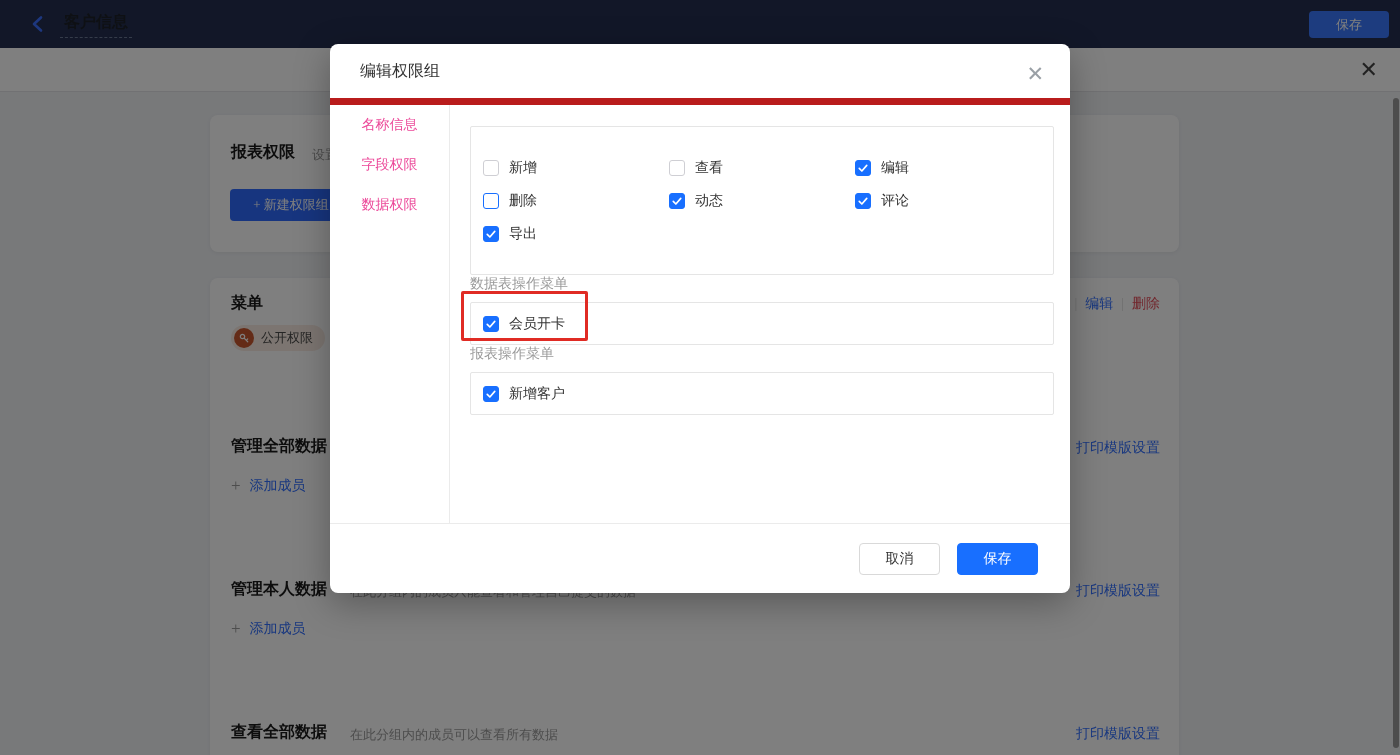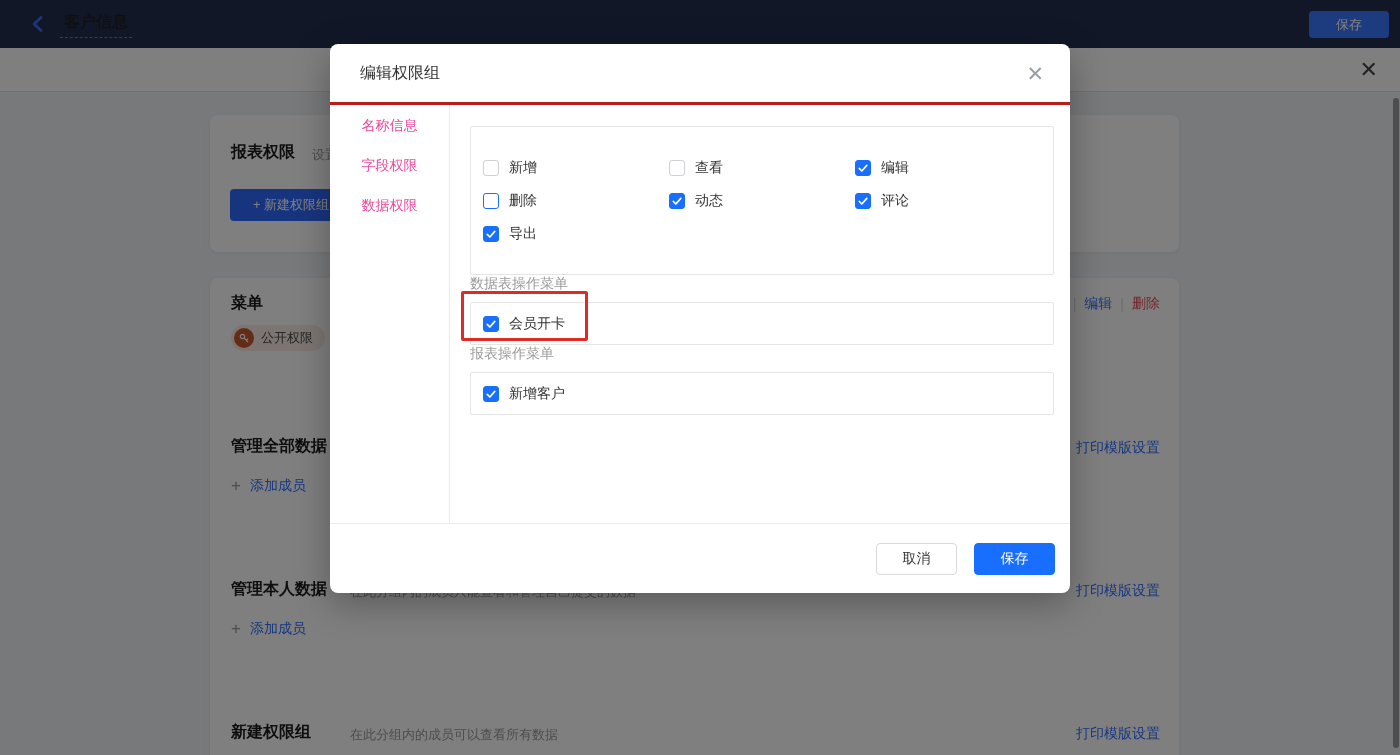--- a/index.html
+++ b/index.html
@@ -1,20 +1,20 @@
 <!DOCTYPE html>
 <html><head>
 <meta charset="utf-8">
 <style>
   * { margin:0; padding:0; box-sizing:border-box; }
   html,body { background:#555; }
   .screen{
     position:relative; width:1400px; height:755px; overflow:hidden;
     background:#f0f2f5;
-    font-family:Liberation Sans, sans-serif;
+    font-family:Liberation Serif, serif;
     color:#333; font-size:14px;
   }
   
   .topbar{
     position:absolute; left:0; top:0; width:1400px; height:48px;
     background:#242f50; display:flex; align-items:center; z-index:1;
   }
   .back-ic{ margin-left:28px; width:20px; height:20px; cursor:pointer; }
   .topbar-title{
     margin-left:12px; font-size:16px; font-weight:bold; color:#1d2129;
@@ -76,21 +76,21 @@
   
   .overlay{ position:absolute; inset:0; background:rgba(0,0,0,.5); z-index:10; }
   
   .modal{
     position:absolute; left:330px; top:44px; width:740px; height:549px;
     background:#fff; border-radius:8px; z-index:20;
     box-shadow:0 10px 36px rgba(0,0,0,.3);
     display:flex; flex-direction:column;
   }
   .modal-header{
-    height:61px; flex:0 0 61px; border-bottom:3px solid #b91c1c;
+    height:61px; flex:0 0 61px; border-bottom:7px solid #b91c1c;
     display:flex; align-items:center; padding:8px 30px; position:relative;
   }
   .modal-title{ font-size:16px; color:#333; }
   .modal-close{
     position:absolute; right:26px; top:18px; font-size:21px; color:#9aa0a6;
     cursor:pointer; line-height:24px;
   }
   .modal-body{ flex:1 1 auto; display:flex; min-height:0; }
   .modal-side{ width:120px; flex:0 0 120px; border-right:1px solid #ebebeb; }
   .side-tab{
@@ -117,21 +117,21 @@
   }
   .cb svg{ display:none; }
   .cb.checked{ background:#186fff; border-color:#186fff; }
   .cb.checked svg{ display:block; }
   .cb.focus{ border-color:#186fff; }
   .cb-label{ font-size:14px; color:#333; }
   .gap22{ }
   .modal-footer{
     flex:0 0 70px; border-top:1px solid #ebebeb;
     display:flex; align-items:center; justify-content:flex-end;
-    gap:17px; padding-right:15px;
+    gap:17px; padding-right:32px;
   }
   .btn{ height:32px; width:81px; border-radius:4px; font-size:14px;
         cursor:pointer; font-family:inherit; }
   .btn-cancel{ background:#fff; border:1px solid #d9d9d9; color:#333; }
   .btn-save{ background:#186fff; border:1px solid #186fff; color:#fff; }
   
   .annotation{
     position:absolute; left:461px; top:291px; width:127px; height:50px;
     border:3px solid #e02b24; border-radius:2px; z-index:30; pointer-events:none;
   }
@@ -188,21 +188,21 @@
     </div>
 
     <div class="h16 grp-name" style="top:301px">管理本人数据</div>
     <div class="desc grp-desc" style="top:305px">在此分组内的成员只能查看和管理自己提交的数据</div>
     <div class="blue-link print-link" style="top:304px">打印模版设置</div>
     <div class="add-member" style="top:342px">
       <span class="plus-ic">+</span>
       <span class="blue-link">添加成员</span>
     </div>
 
-    <div class="h16 grp-name" style="top:444px">新建权限组</div>
+    <div class="h16 grp-name" style="top:444px">查看全部数据</div>
     <div class="desc grp-desc" style="top:448px">在此分组内的成员可以查看所有数据</div>
     <div class="blue-link print-link" style="top:447px">打印模版设置</div>
   </div>
 
   <div class="scroll-thumb"></div>
 
   <div class="overlay"></div>
 
   <div class="modal">
     <div class="modal-header">

